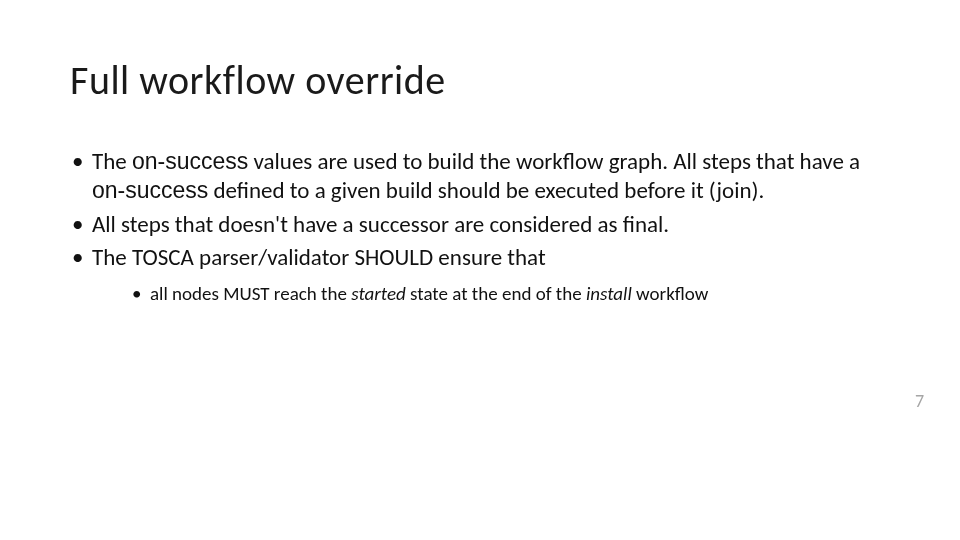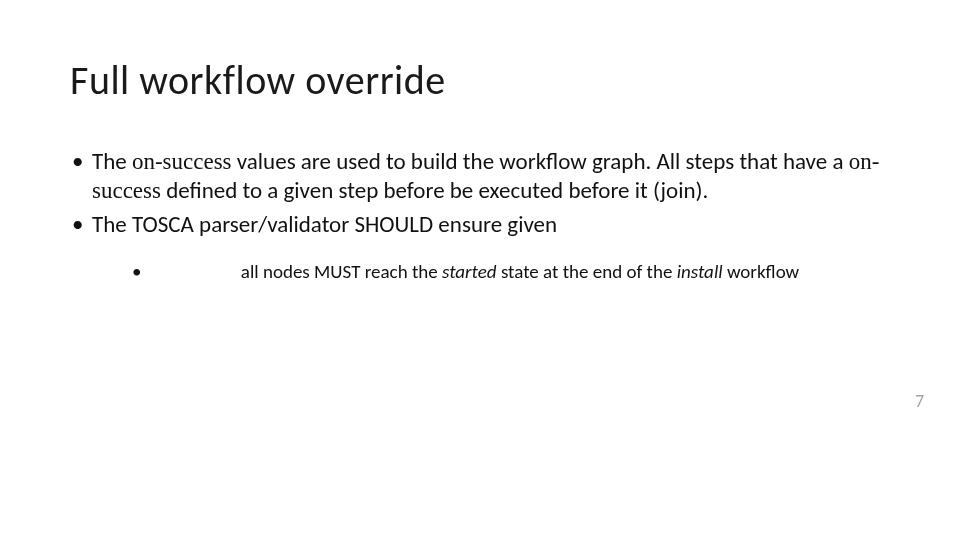--- a/index.html
+++ b/index.html
@@ -2,39 +2,40 @@
 <html><head>
 <meta charset="utf-8">
 <style>
   * { margin: 0; padding: 0; box-sizing: border-box; }
   html, body { width: 960px; height: 540px; background: #ffffff; font-family: Calibri, "Segoe UI", Arial, sans-serif; color: #000; }
   .slide { width: 960px; height: 432px; position: relative; padding: 56px 70px 0 70px; }
   .title { font-size: 40px; font-weight: 300; letter-spacing: 0.5px; color: #1a1a1a; margin-bottom: 42px; }
   ul.lvl1 { list-style: none; padding-left: 0; }
   ul.lvl1 > li { position: relative; padding-left: 22px; font-size: 23px; line-height: 1.28; color: #111; margin-bottom: 4px; }
   ul.lvl1 > li::before { content: "•"; position: absolute; left: 2px; top: 0; }
-  ul.lvl2 { list-style: none; padding-left: 40px; margin-top: 20px; text-align: center; }
+  ul.lvl2 { list-style: none; padding-left: 40px; margin-top: 8px; }
   ul.lvl2 > li { position: relative; padding-left: 18px; font-size: 19px; line-height: 1.32; color: #111; margin-bottom: 2px; }
   ul.lvl2 > li::before { content: "•"; position: absolute; left: 0; top: 0; }
-  .mono { font-family: Liberation Serif, serif; text-align: right; }
+  .mono { font-family: Liberation Sans, sans-serif; text-align: right; }
   .ital { font-style: italic; }
   .pagenum { position: absolute; right: 36px; bottom: 20px; color: #a6a6a6; font-size: 18px; }
 </style>
 </head>
 <body>
 
 <div class="slide">
   <h1 class="title">Full workflow override</h1>
 
   <ul class="lvl1">
     <li>
-      <span>The </span><span class="mono">on-success</span><span> values are used to build the workflow graph. All steps that have a </span><span class="mono">on-success</span><span> defined to a given step before be executed before it (join).</span>
+      <span>The </span><span class="mono">on-success</span><span> values are used to build the workflow graph. All steps that have a </span><span class="mono">on-success</span><span> defined to a given build should be executed before it (join).</span>
     </li>
+    <li>All steps that doesn't have a successor are considered as final.</li>
     <li>
-      <span>The TOSCA parser/validator SHOULD ensure given</span>
+      <span>The TOSCA parser/validator SHOULD ensure that</span>
       <ul class="lvl2">
         <li>
           <span>all nodes MUST reach the </span><span class="ital">started</span><span> state at the end of the </span><span class="ital">install</span><span> workflow</span>
         </li>
       </ul>
     </li>
   </ul>
 
   <div class="pagenum">7</div>
 </div>

